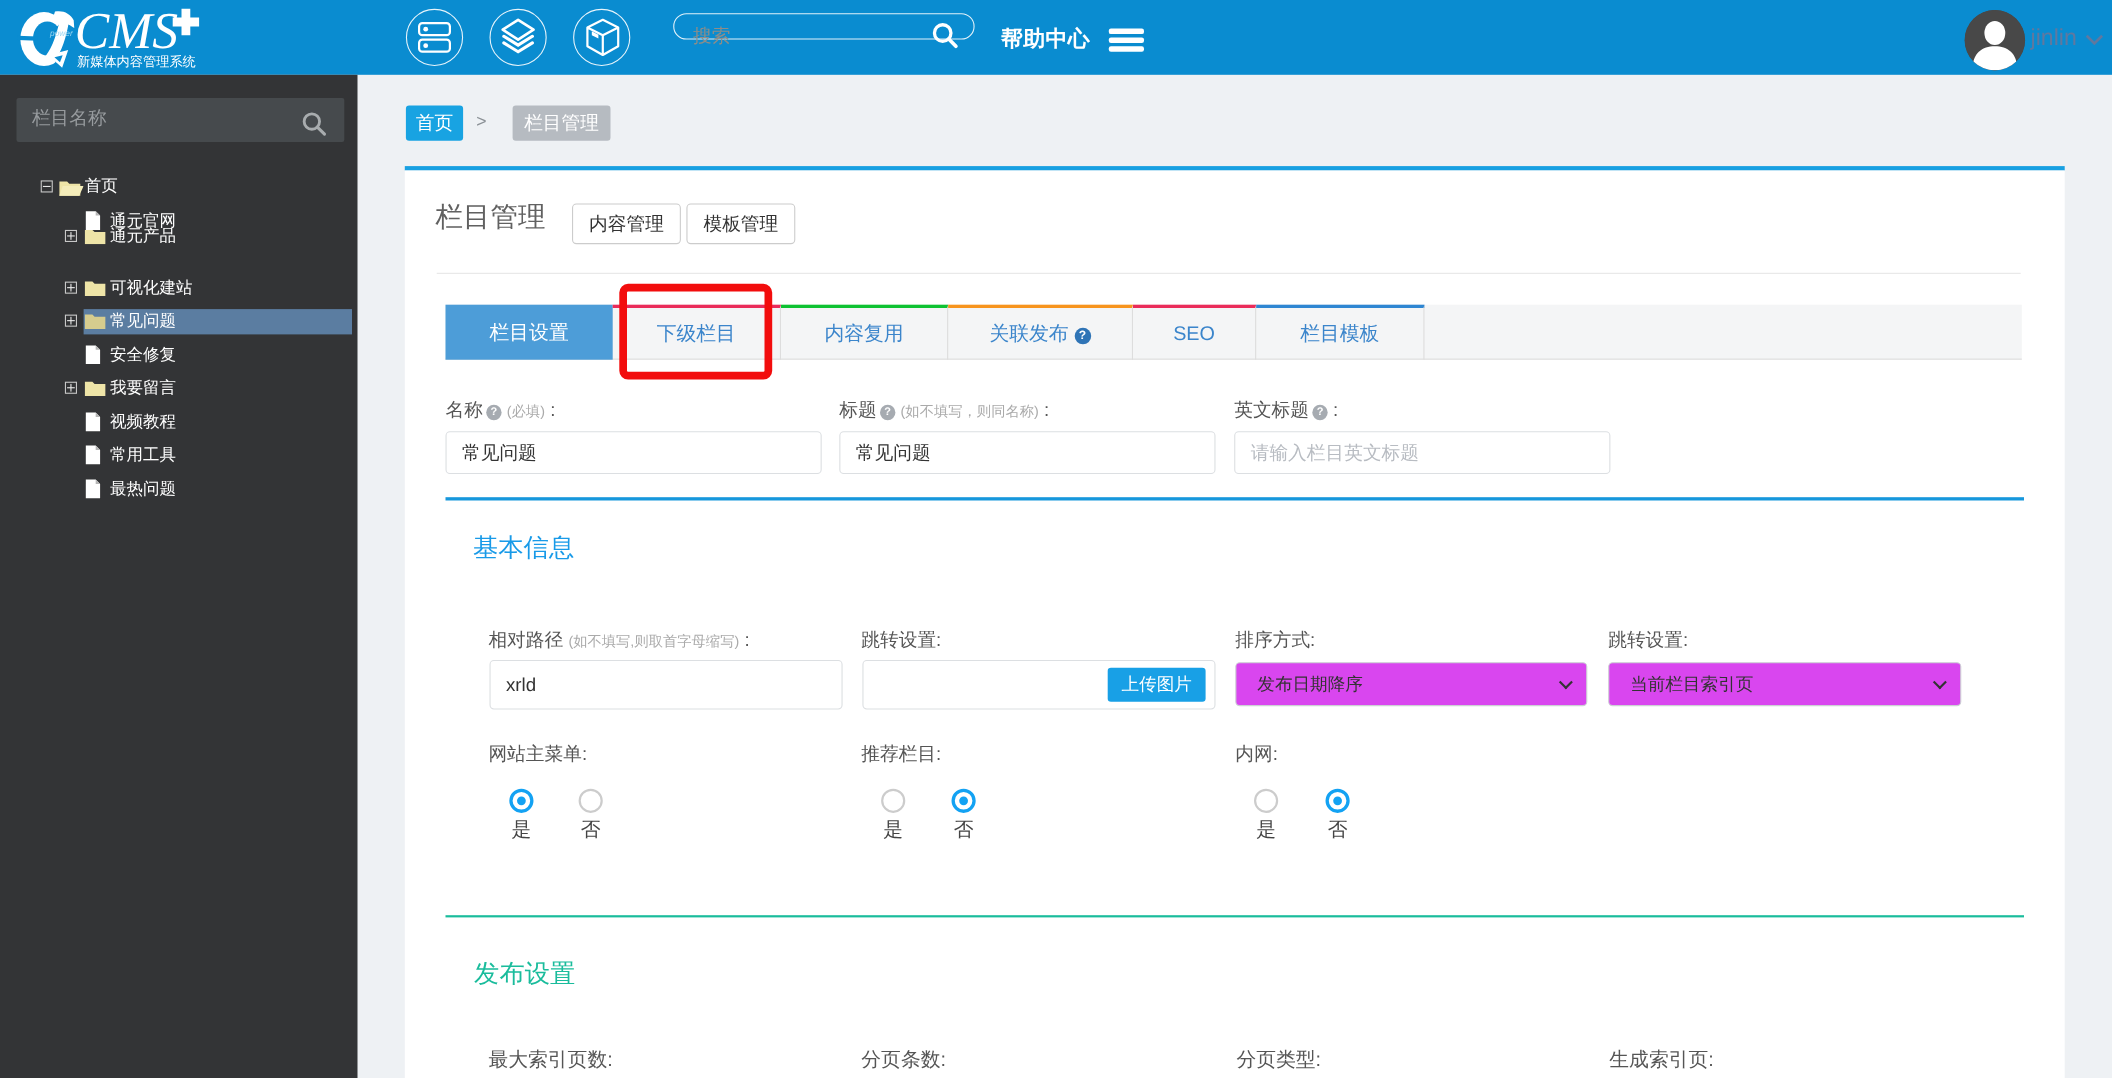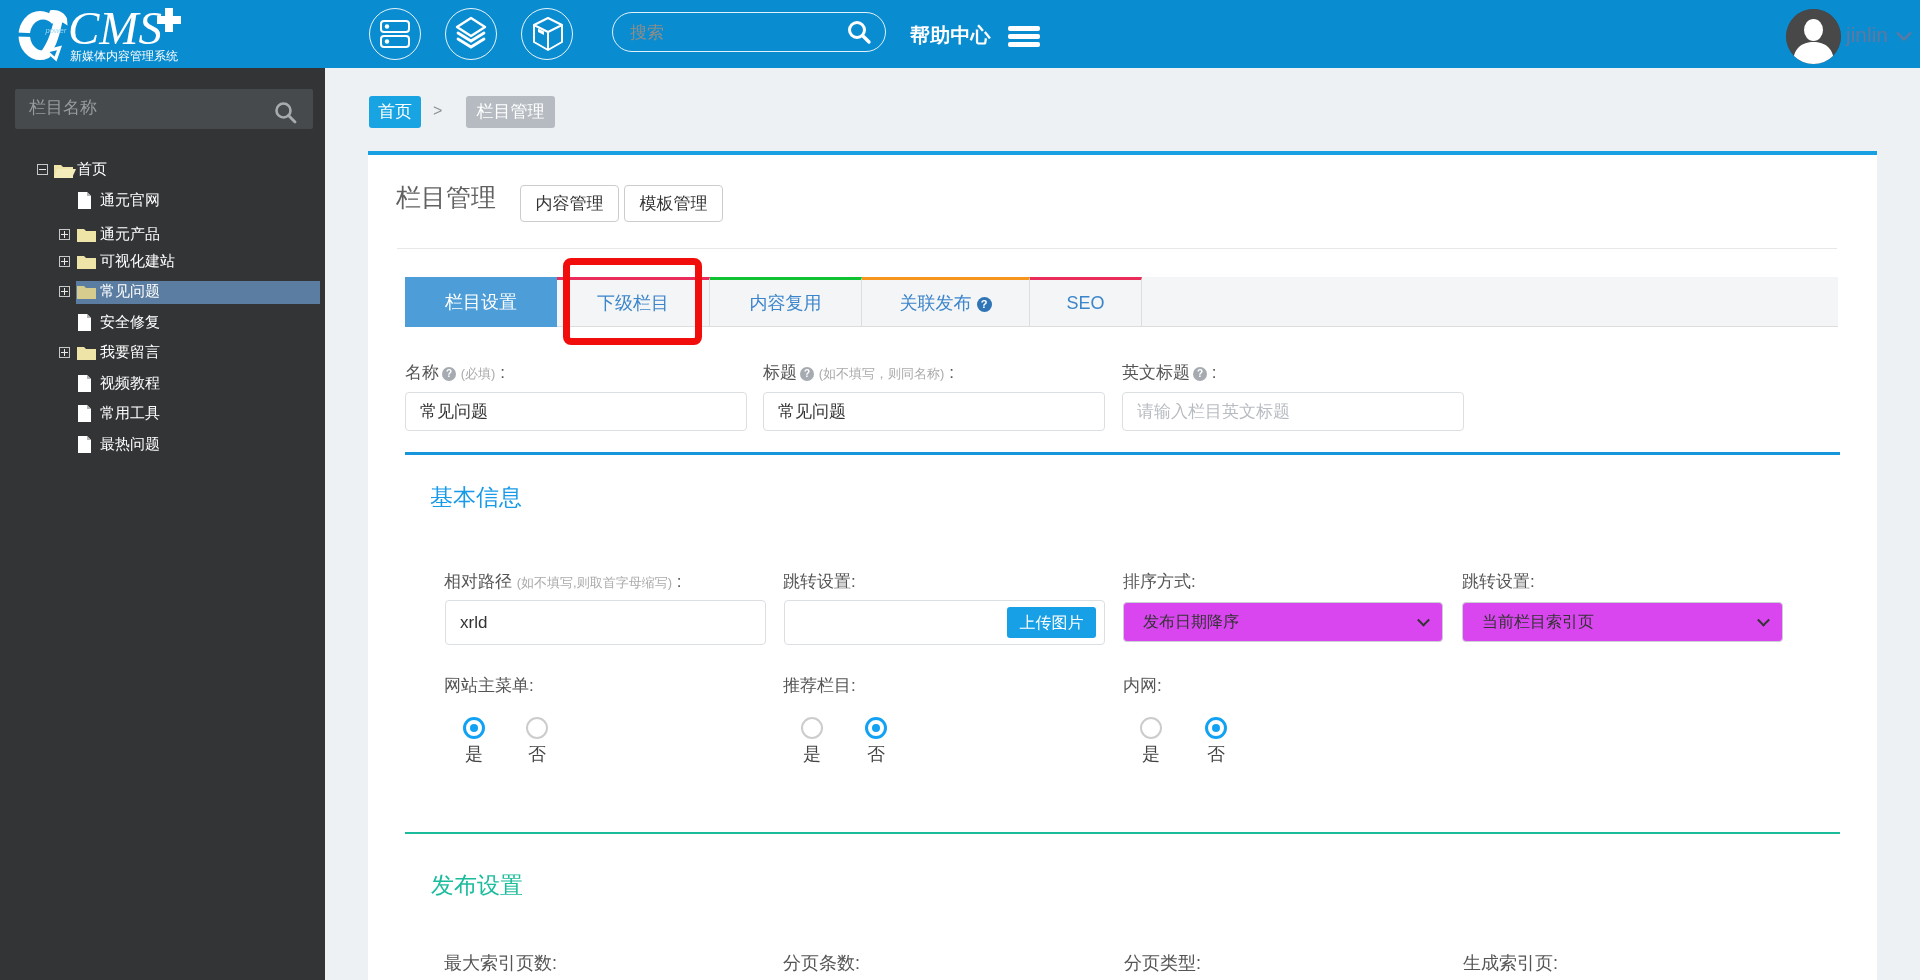--- a/index.html
+++ b/index.html
@@ -3,21 +3,21 @@
 <meta charset="utf-8">
 <style>
 * { margin:0; padding:0; box-sizing:border-box; }
 html,body { width:1920px; height:980px; overflow:hidden; font-family:"Liberation Sans",sans-serif; }
 body { position:relative; background:#eef1f4; }
 .abs { position:absolute; }
 
 
 #header { position:absolute; left:0; top:0; width:1920px; height:68px; background:#0a8cd0; }
 .hcircle { position:absolute; top:8px; width:52px; height:52px; border:1.6px solid rgba(255,255,255,.9); border-radius:50%; }
-#search { position:absolute; left:612px; top:12px; width:274px; height:40px; border:1.6px solid rgba(255,255,255,.88); border-radius:20px; }
+#search { position:absolute; left:612px; top:12px; width:274px; height:24px; border:1.6px solid rgba(255,255,255,.88); border-radius:20px; }
 #search .ph { position:absolute; left:17px; top:8px; font-size:17px; color:#8e8d88; }
 .helpc { position:absolute; left:910px; top:22px; color:#fff; font-size:20px; font-weight:bold; letter-spacing:0.2px; }
 #avatar { position:absolute; left:1786px; top:9px; width:55px; height:55px; border-radius:50%; background:#484848; overflow:hidden; }
 #jinlin { position:absolute; left:1846px; top:23px; font-size:21px; color:#60789f; }
 
 
 #sidebar { position:absolute; left:0; top:68px; width:325px; height:912px; background:#333436; }
 #sbsearch { position:absolute; left:15px; top:21px; width:298px; height:40px; background:#464a4d; border-radius:2px; }
 #sbsearch .ph { position:absolute; left:14px; top:7px; font-size:17px; color:#979b9e; }
 .trow { position:absolute; height:22px; color:#fff; font-size:15px; }
@@ -143,21 +143,21 @@
         </svg>
       <span class="txt" style="left:77px;">首页</span>
     </div>
     <div class="trow" style="left:0;top:121.5px;width:325px;">
       <svg class="abs" style="left:77px;top:1px;" width="15px" height="19" viewBox="0 0 15 19">
           <path d="M1 1 L10 1 L14 5 L14 18 L1 18 Z" fill="#fff"></path>
           <path d="M10 1 L10 5 L14 5 Z" fill="#b5b5b5"></path>
         </svg>
       <span class="txt" style="left:100px;">通元官网</span>
     </div>
-    <div class="trow" style="left:0;top:156px;width:325px;">
+    <div class="trow" style="left:0;top:136px;width:325px;">
       <div class="exp plus" style="left:59px;"></div>
       <svg class="abs" style="left:77px;top:3px;" width="19" height="15" viewBox="0 0 19 15">
           <path d="M0 2 L7 2 L9 4 L19 4 L19 15 L0 15 Z" fill="#eee4a7"></path>
         </svg>
       <span class="txt" style="left:100px;">通元产品</span>
     </div>
     <div class="trow" style="left:0;top:182.5px;width:325px;">
       <div class="exp plus" style="left:59px;"></div>
       <svg class="abs" style="left:77px;top:3px;" width="19" height="15" viewBox="0 0 19 15">
           <path d="M0 2 L7 2 L9 4 L19 4 L19 15 L0 15 Z" fill="#eee4a7"></path>
@@ -219,20 +219,21 @@
   <div id="title">栏目管理</div>
   <div class="tbtn" style="left:152px;">内容管理</div>
   <div class="tbtn" style="left:256px;">模板管理</div>
   <div id="hr1"></div>
   <div id="tabstrip">
     <div id="tab0">栏目设置</div>
     <div class="tab" style="left:152px; width:153px; border-top-color:#ea2c5a;">下级栏目</div>
     <div class="tab" style="left:305px; width:152px; border-top-color:#0ec232;">内容复用</div>
     <div class="tab" style="left:457px; width:168px; border-top-color:#f7941e;">关联发布 <span class="qi" style="background:#2f74b6;width:15px;height:15px;line-height:15px;vertical-align:1px;font-size:11px;">?</span></div>
     <div class="tab" style="left:625px; width:112px; border-top-color:#ea2c5a;">SEO</div>
+    <div class="tab" style="left:737px; width:153px; border-top-color:#2e86d2;">栏目模板</div>
   </div>
   <div id="redbox"></div>
 
   <div class="lbl" style="left:37px; top:206px;">名称<span class="qi">?</span> <span class="hint">(必填)</span> :</div>
   <div class="lbl" style="left:395px; top:206px;">标题<span class="qi">?</span> <span class="hint">(如不填写，则同名称)</span> :</div>
   <div class="lbl" style="left:754px; top:206px;">英文标题<span class="qi">?</span> :</div>
   <div class="inp" style="left:37px; top:237px; width:342px; height:39px;">常见问题</div>
   <div class="inp" style="left:395px; top:237px; width:342px; height:39px;">常见问题</div>
   <div class="inp" style="left:754px; top:237px; width:342px; height:39px;">
       <span class="phx">请输入栏目英文标题</span>

